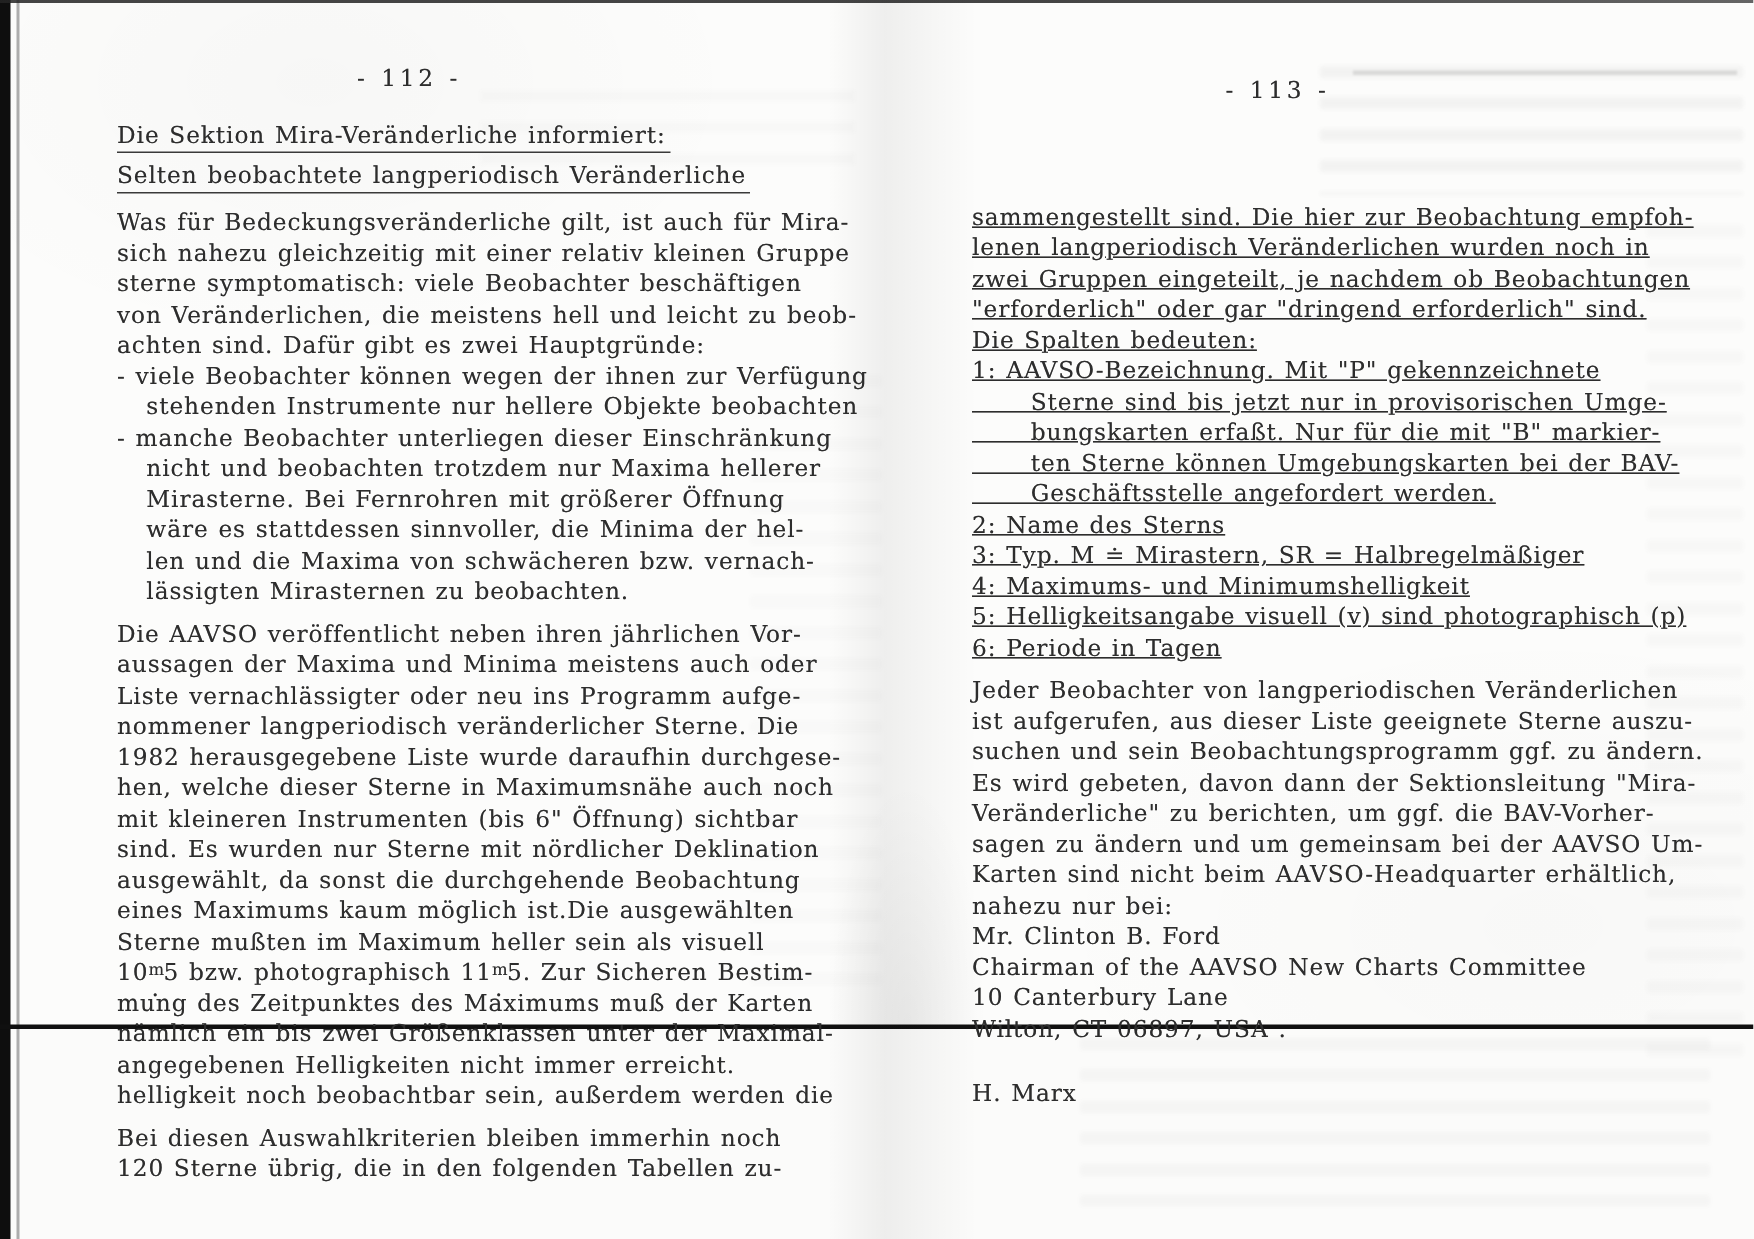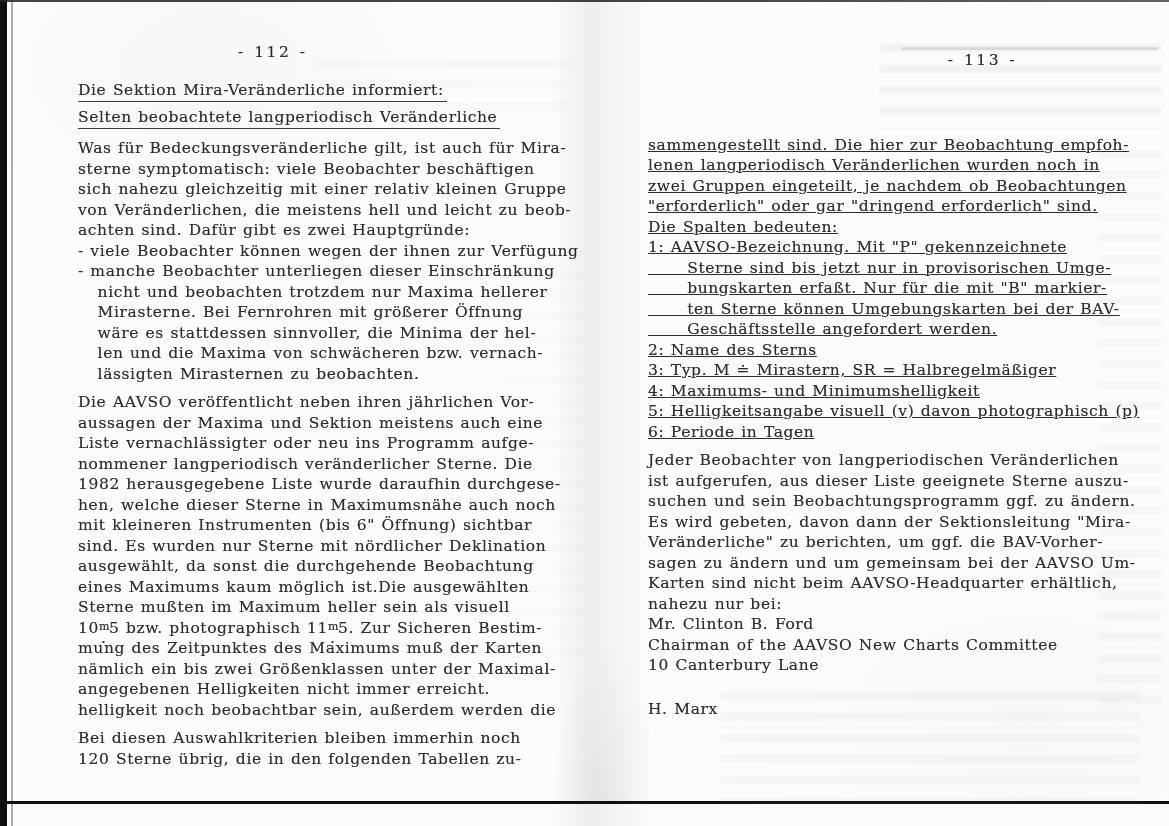--- a/index.html
+++ b/index.html
@@ -2,21 +2,21 @@
 <html><head>
 <meta charset="utf-8">
 <style>
   html,body{margin:0;padding:0;}
   body{
     width:1169px;height:826px;overflow:hidden;
     background:#fbfbfa;
     font-family:"DejaVu Serif","Liberation Serif",serif;
   }
   .scan{
-    position:relative;width:1169px;height:804px;
+    position:relative;width:1169px;height:686px;
     background:
       radial-gradient(ellipse 420px 260px at 18% 8%, rgba(0,0,0,0.018), transparent 70%),
       radial-gradient(ellipse 500px 300px at 88% 90%, rgba(0,0,0,0.015), transparent 70%),
       #fcfcfb;
     color:#2d2d2d;
   }
   
   .edge-left{position:absolute;left:0;top:0;width:7px;height:826px;background:#0e0e0e;}
   .edge-left-line{position:absolute;left:11px;top:0;width:2px;height:826px;background:rgba(30,30,30,0.35);}
   .edge-top{position:absolute;left:0;top:0;width:1169px;height:2px;background:linear-gradient(90deg,#242424 60%,#4a4a4a);opacity:.85;}
@@ -43,21 +43,21 @@
   .smudge-5{left:500px;top:250px;width:88px;height:420px;opacity:.03;}
   .smudge-underline{left:902px;top:47px;width:256px;height:3px;background:rgba(0,0,0,0.10);filter:blur(.6px);position:absolute;}
 
   
   .page{position:absolute;font-size:15.5px;line-height:20.5px;letter-spacing:.6px;word-spacing:1px;
         text-shadow:0 0 .4px rgba(45,45,45,.5);}
   .page-left{left:78px;top:42px;width:500px;}
   .page-right{left:648px;top:50px;width:500px;}
   .page-number{white-space:pre;letter-spacing:2.5px;}
   .page-left .page-number{margin-left:160px;}
-  .page-right .page-number{margin-left:169px;text-align:center;}
+  .page-right .page-number{margin-left:169px;}
   .heading{margin-top:17px;}
   .heading .tline{display:table;border-bottom:1.5px solid #3a3a3a;padding:0 3px 1px 0;margin-bottom:4.5px;}
   .block{margin-top:8px;}
   .page-left .block-first{margin-top:9px;}
   .page-right .block-first{margin-top:64px;text-decoration:underline;}
   .tline{white-space:pre;}
   .signature{margin-top:23px;white-space:pre;}
   
   .magdot{display:inline-block;position:relative;width:10px;height:2px;}
   .magdot .dot{position:absolute;left:2px;bottom:-16px;}
@@ -83,35 +83,36 @@
   <div class="smudge smudge-5"></div>
 
   <div class="page page-left">
     <div class="page-number">- 112 -</div>
     <div class="heading">
         <div class="tline">Die Sektion Mira-Veränderliche informiert:</div>
         <div class="tline">Selten beobachtete langperiodisch Veränderliche</div>
       </div>
     <div class="block block-first">
         <div class="tline">Was für Bedeckungsveränderliche gilt, ist auch für Mira-</div>
+        <div class="tline">sich nahezu gleichzeitig mit einer relativ kleinen Gruppe</div>
         <div class="tline">sterne symptomatisch: viele Beobachter beschäftigen</div>
-        <div class="tline">sich nahezu gleichzeitig mit einer relativ kleinen Gruppe</div>
         <div class="tline">von Veränderlichen, die meistens hell und leicht zu beob-</div>
         <div class="tline">achten sind. Dafür gibt es zwei Hauptgründe:</div>
         <div class="tline">- viele Beobachter können wegen der ihnen zur Verfügung</div>
+        <div class="tline">   stehenden Instrumente nur hellere Objekte beobachten</div>
         <div class="tline">- manche Beobachter unterliegen dieser Einschränkung</div>
         <div class="tline">   nicht und beobachten trotzdem nur Maxima hellerer</div>
         <div class="tline">   Mirasterne. Bei Fernrohren mit größerer Öffnung</div>
         <div class="tline">   wäre es stattdessen sinnvoller, die Minima der hel-</div>
         <div class="tline">   len und die Maxima von schwächeren bzw. vernach-</div>
         <div class="tline">   lässigten Mirasternen zu beobachten.</div>
       </div>
     <div class="block">
         <div class="tline">Die AAVSO veröffentlicht neben ihren jährlichen Vor-</div>
-        <div class="tline">aussagen der Maxima und Sektion meistens auch eine</div>
+        <div class="tline">aussagen der Maxima und Minima meistens auch oder</div>
         <div class="tline">Liste vernachlässigter oder neu ins Programm aufge-</div>
         <div class="tline">nommener langperiodisch veränderlicher Sterne. Die</div>
         <div class="tline">1982 herausgegebene Liste wurde daraufhin durchgese-</div>
         <div class="tline">hen, welche dieser Sterne in Maximumsnähe auch noch</div>
         <div class="tline">mit kleineren Instrumenten (bis 6" Öffnung) sichtbar</div>
         <div class="tline">sind. Es wurden nur Sterne mit nördlicher Deklination</div>
         <div class="tline">ausgewählt, da sonst die durchgehende Beobachtung</div>
         <div class="tline">eines Maximums kaum möglich ist.Die ausgewählten</div>
         <div class="tline">Sterne mußten im Maximum heller sein als visuell</div>
         <div class="tline">10<span class="magdot"><span class="magm">m</span><span class="dot">.</span></span>5 bzw. photographisch 11<span class="magdot"><span class="magm">m</span><span class="dot">.</span></span>5. Zur Sicheren Bestim-</div>
@@ -135,32 +136,33 @@
         <div class="tline">"erforderlich" oder gar "dringend erforderlich" sind.</div>
         <div class="tline">Die Spalten bedeuten:</div>
         <div class="tline">1: AAVSO-Bezeichnung. Mit "P" gekennzeichnete</div>
         <div class="tline">      Sterne sind bis jetzt nur in provisorischen Umge-</div>
         <div class="tline">      bungskarten erfaßt. Nur für die mit "B" markier-</div>
         <div class="tline">      ten Sterne können Umgebungskarten bei der BAV-</div>
         <div class="tline">      Geschäftsstelle angefordert werden.</div>
         <div class="tline">2: Name des Sterns</div>
         <div class="tline">3: Typ. M ≐ Mirastern, SR = Halbregelmäßiger</div>
         <div class="tline">4: Maximums- und Minimumshelligkeit</div>
-        <div class="tline">5: Helligkeitsangabe visuell (v) davon photographisch (p)</div>
+        <div class="tline">5: Helligkeitsangabe visuell (v) sind photographisch (p)</div>
         <div class="tline">6: Periode in Tagen</div>
       </div>
     <div class="block">
         <div class="tline">Jeder Beobachter von langperiodischen Veränderlichen</div>
         <div class="tline">ist aufgerufen, aus dieser Liste geeignete Sterne auszu-</div>
         <div class="tline">suchen und sein Beobachtungsprogramm ggf. zu ändern.</div>
         <div class="tline">Es wird gebeten, davon dann der Sektionsleitung "Mira-</div>
         <div class="tline">Veränderliche" zu berichten, um ggf. die BAV-Vorher-</div>
         <div class="tline">sagen zu ändern und um gemeinsam bei der AAVSO Um-</div>
         <div class="tline">Karten sind nicht beim AAVSO-Headquarter erhältlich,</div>
         <div class="tline">nahezu nur bei:</div>
         <div class="tline">Mr. Clinton B. Ford</div>
         <div class="tline">Chairman of the AAVSO New Charts Committee</div>
         <div class="tline">10 Canterbury Lane</div>
+        <div class="tline">Wilton, CT 06897, USA .</div>
       </div>
     <div class="signature">H. Marx</div>
   </div>
 
 </div>
 
 </body></html>

